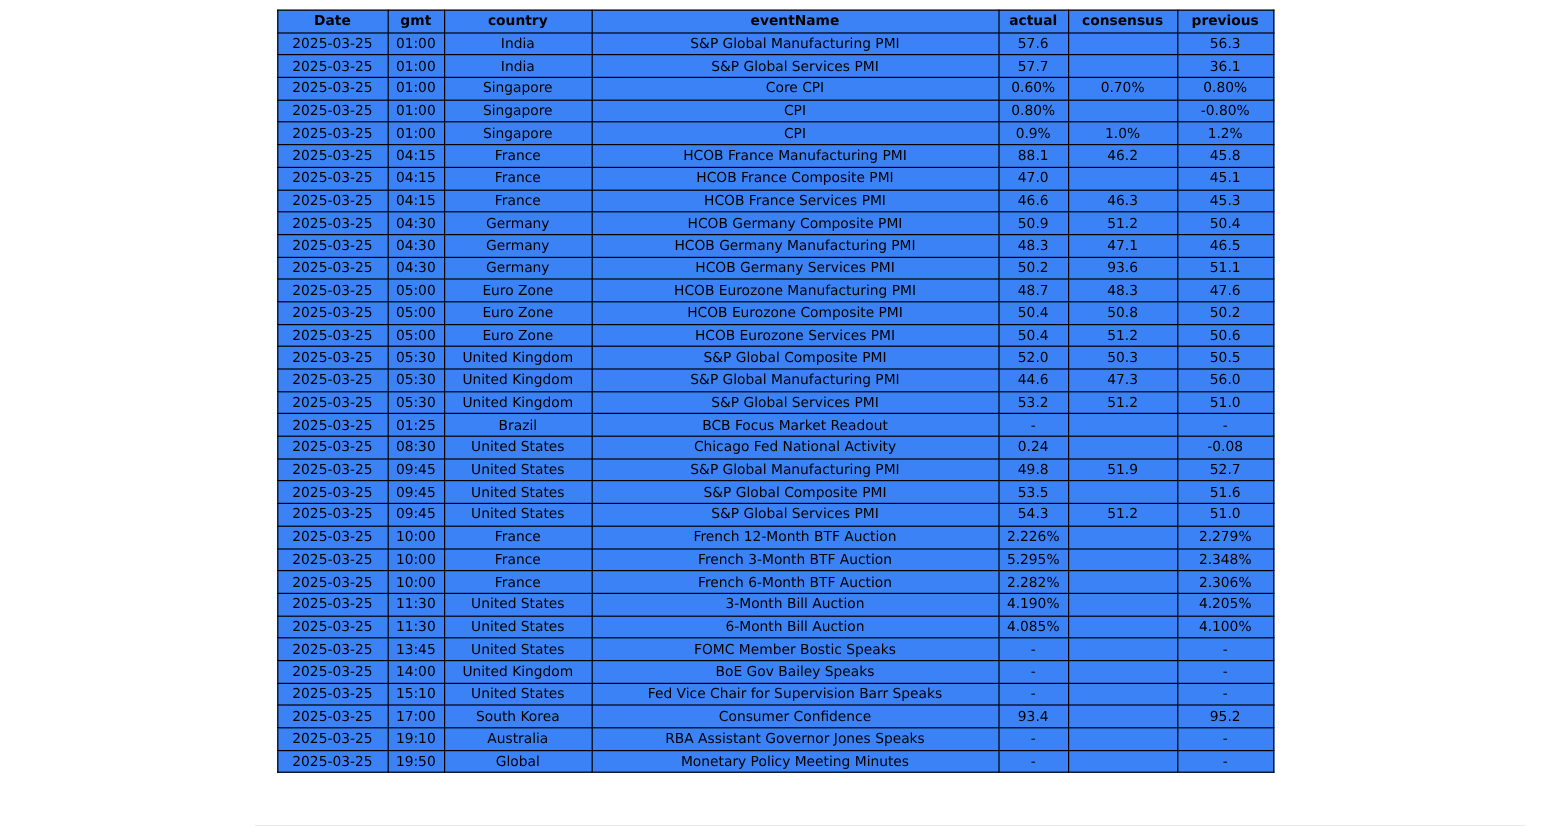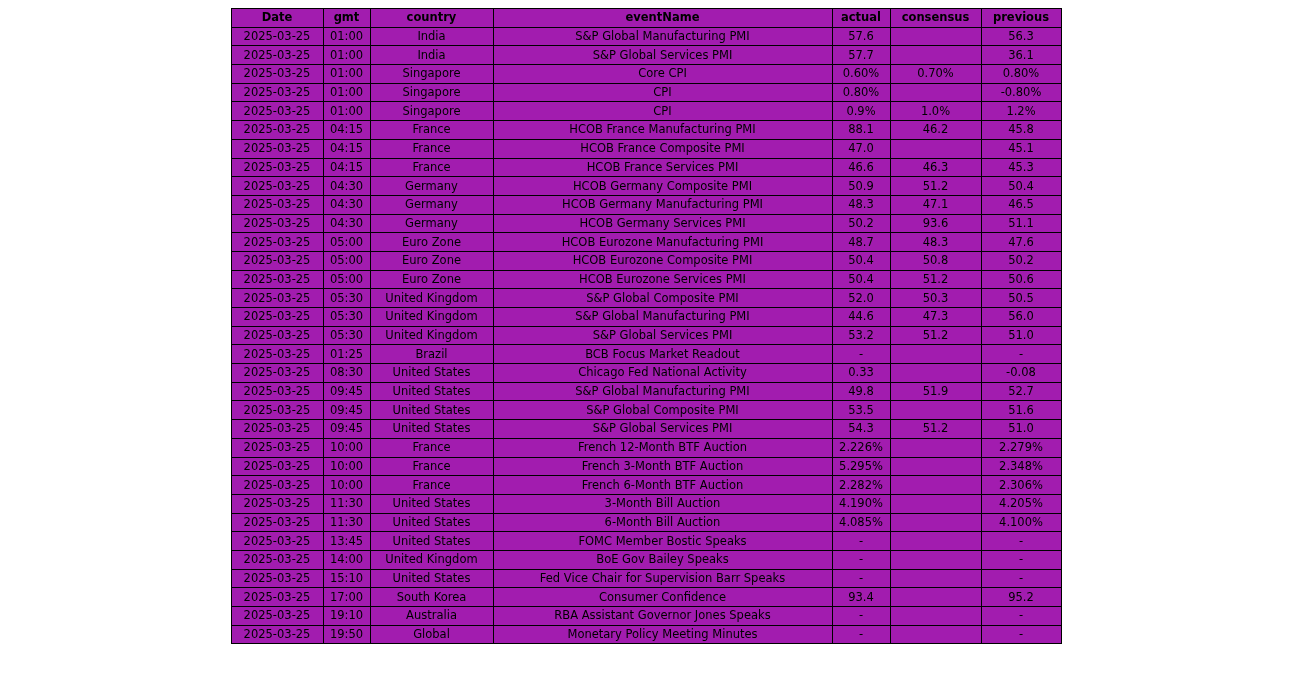--- a/index.html
+++ b/index.html
@@ -15,21 +15,21 @@
     overflow: hidden;
   }
   .table-wrap {
     display: flex;
     justify-content: center;
     padding-top: 8px;
   }
   table.calendar {
     border-collapse: collapse;
     table-layout: fixed;
-    background: #a21caf;
+    background: #3b82f6;
   }
   table.calendar th,
   table.calendar td {
     border: 1px solid #000000;
     font-size: 11.5px;
     line-height: 13px;
     text-align: center;
     vertical-align: middle;
     padding: 0 3px;
     height: 18.7px;
@@ -234,21 +234,21 @@
           <td>BCB Focus Market Readout</td>
           <td>-</td>
           <td></td>
           <td>-</td>
         </tr>
         <tr>
           <td>2025-03-25</td>
           <td>08:30</td>
           <td>United States</td>
           <td>Chicago Fed National Activity</td>
-          <td>0.33</td>
+          <td>0.24</td>
           <td></td>
           <td>-0.08</td>
         </tr>
         <tr>
           <td>2025-03-25</td>
           <td>09:45</td>
           <td>United States</td>
           <td>S&amp;P Global Manufacturing PMI</td>
           <td>49.8</td>
           <td>51.9</td>

